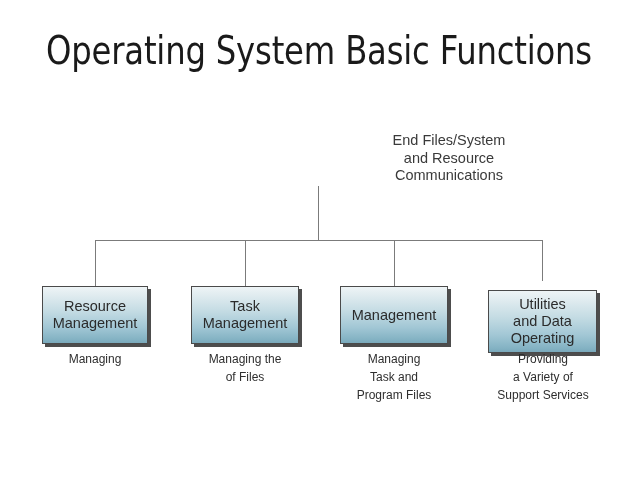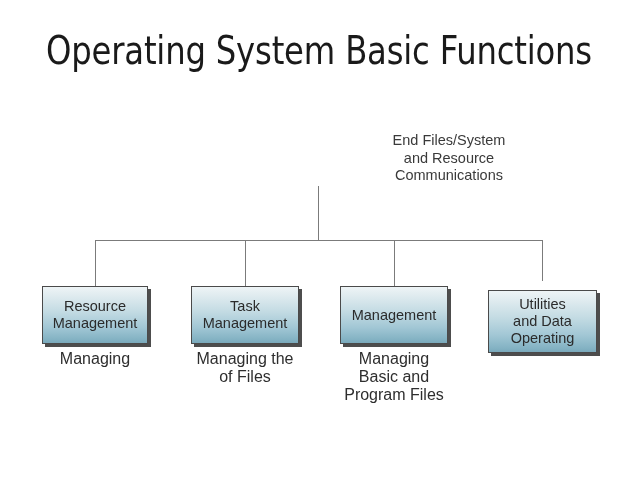--- a/index.html
+++ b/index.html
@@ -114,21 +114,21 @@
     font-size: 14.5px;
     line-height: 17.5px;
     color: #3a3a3a;
   }
 
   
   .caption {
     position: absolute;
     text-align: center;
     font-family: "Liberation Sans", sans-serif;
-    font-size: 16px;
+    font-size: 12px;
     line-height: 18px;
     color: #2e2e2e;
     top: 350px;
   }
   #caption-resource-management { left: 25px;  width: 140px; }
   #caption-task-management     { left: 172px; width: 146px; }
   #caption-file-management     { left: 320px; width: 148px; }
   #caption-utilities           { left: 466px; width: 154px; }
 
   .caption-line { display: block; }
@@ -176,25 +176,30 @@
     <span class="caption-line">of Files</span>
   </div>
 
   <div class="node node-leaf" id="node-file-management">
     <div>
       <span class="node-line">Management</span>
     </div>
   </div>
   <div class="caption" id="caption-file-management">
     <span class="caption-line">Managing</span>
-    <span class="caption-line">Basic and</span>
+    <span class="caption-line">Task and</span>
     <span class="caption-line">Program Files</span>
   </div>
 
   <div class="node node-leaf" id="node-utilities">
     <div>
       <span class="node-line">Utilities</span>
       <span class="node-line">and Data</span>
       <span class="node-line">Operating</span>
     </div>
   </div>
+  <div class="caption" id="caption-utilities">
+    <span class="caption-line">Providing</span>
+    <span class="caption-line">a Variety of</span>
+    <span class="caption-line">Support Services</span>
+  </div>
 
 </div>
 
 </body></html>

